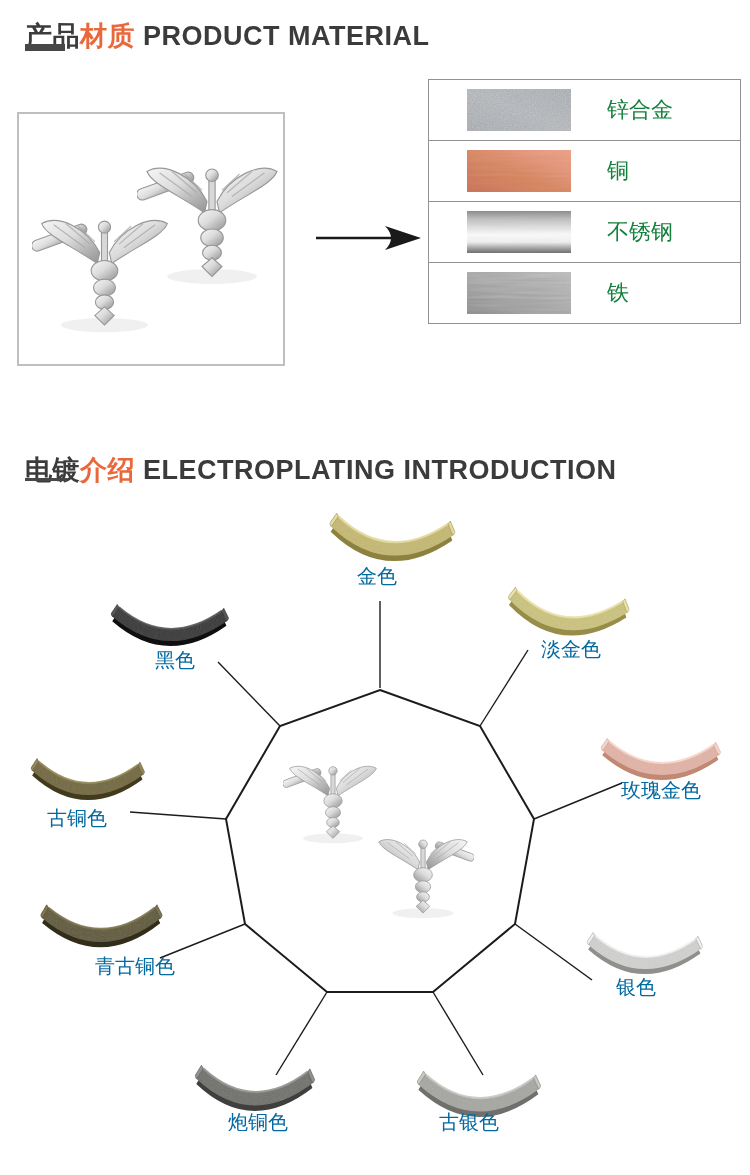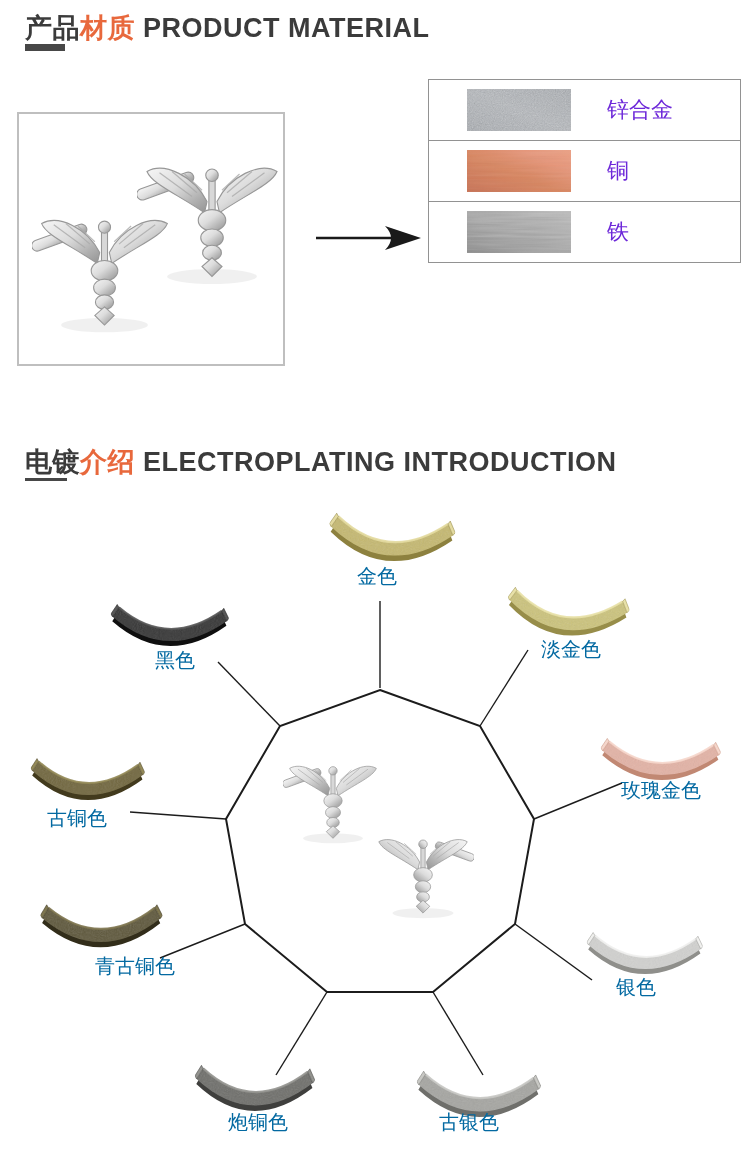--- a/index.html
+++ b/index.html
@@ -1,36 +1,36 @@
 <!DOCTYPE html>
 <html><head>
 <meta charset="utf-8">
 <style>
   html,body{margin:0;padding:0;background:#fff;}
   .page{
     position:relative;width:750px;height:1175px;background:#ffffff;overflow:hidden;
     font-family:"Liberation Sans","DejaVu Sans",sans-serif;
   }
   
-  .sec-title{position:absolute;left:25px;font-size:27px;font-weight:bold;color:#3b3b3b;letter-spacing:.5px;white-space:nowrap;}
+  .sec-title{position:absolute;left:25px;font-size:27px;font-weight:bold;color:#3b3b3b;letter-spacing:.5px;white-space:nowrap;margin-top:8px;}
   .sec-title .accent{color:#e8683c;}
   .sec-title .en{margin-left:8px;}
   .title-bar{position:absolute;left:25px;background:#474747;}
   
   .product-box{position:absolute;left:17px;top:112px;width:264px;height:250px;border:2px solid #bfbfbf;background:#fff;}
   .cuff{position:absolute;}
   .cuff.flip svg{transform:scaleX(-1);}
   
   .arrow-svg{position:absolute;left:313px;top:223px;}
   
   .mat-table{position:absolute;left:428px;top:79px;width:311px;border:1px solid #929292;border-bottom:none;background:#fff;}
   .mat-row{position:relative;height:60px;border-bottom:1px solid #929292;display:flex;align-items:center;}
   .mat-swatch{position:absolute;left:38px;top:9px;width:104px;height:42px;}
   .mat-swatch svg{display:block;width:100%;height:100%;}
-  .mat-label{position:absolute;left:178px;top:50%;transform:translateY(-50%);font-size:22px;color:#6d28d9;font-family:"DejaVu Sans","Liberation Sans",sans-serif;}
+  .mat-label{position:absolute;left:178px;top:50%;transform:translateY(-50%);font-size:22px;color:#15803d;font-family:"DejaVu Sans","Liberation Sans",sans-serif;}
   
   .diagram-lines{position:absolute;left:0;top:0;pointer-events:none;}
   .pl-swatch{position:absolute;}
   .pl-swatch svg{display:block;width:100%;height:100%;}
   .pl-label{position:absolute;transform:translateX(-50%);font-size:20px;font-weight:500;color:#0369a1;white-space:nowrap;font-family:"DejaVu Sans","Liberation Sans",sans-serif;}
   .defs-holder{position:absolute;width:0;height:0;overflow:hidden;}
 </style>
 </head>
 <body>
 
@@ -156,20 +156,29 @@
           <svg viewBox="0 0 104 42" preserveAspectRatio="none">
             <rect width="104" height="42" fill="url(#g-copper)"></rect>
             <rect width="104" height="42" filter="url(#f-brush)" opacity="0.12"></rect>
           </svg>
         </div>
         <div class="mat-label">铜</div>
       </div>
       <div class="mat-row">
         <div class="mat-swatch">
           <svg viewBox="0 0 104 42" preserveAspectRatio="none">
+            <rect width="104" height="42" fill="url(#g-steel)"></rect>
+            <rect width="104" height="42" filter="url(#f-brush)" opacity="0.08"></rect>
+          </svg>
+        </div>
+        <div class="mat-label">不锈钢</div>
+      </div>
+      <div class="mat-row">
+        <div class="mat-swatch">
+          <svg viewBox="0 0 104 42" preserveAspectRatio="none">
             <rect width="104" height="42" fill="url(#g-iron)"></rect>
             <rect width="104" height="42" filter="url(#f-brush)" opacity="0.3"></rect>
           </svg>
         </div>
         <div class="mat-label">铁</div>
       </div>
     </div>
 
   <div class="sec-title" style="top:444px;">
     <span>电镀</span><span class="accent">介绍</span><span class="en">ELECTROPLATING INTRODUCTION</span>

